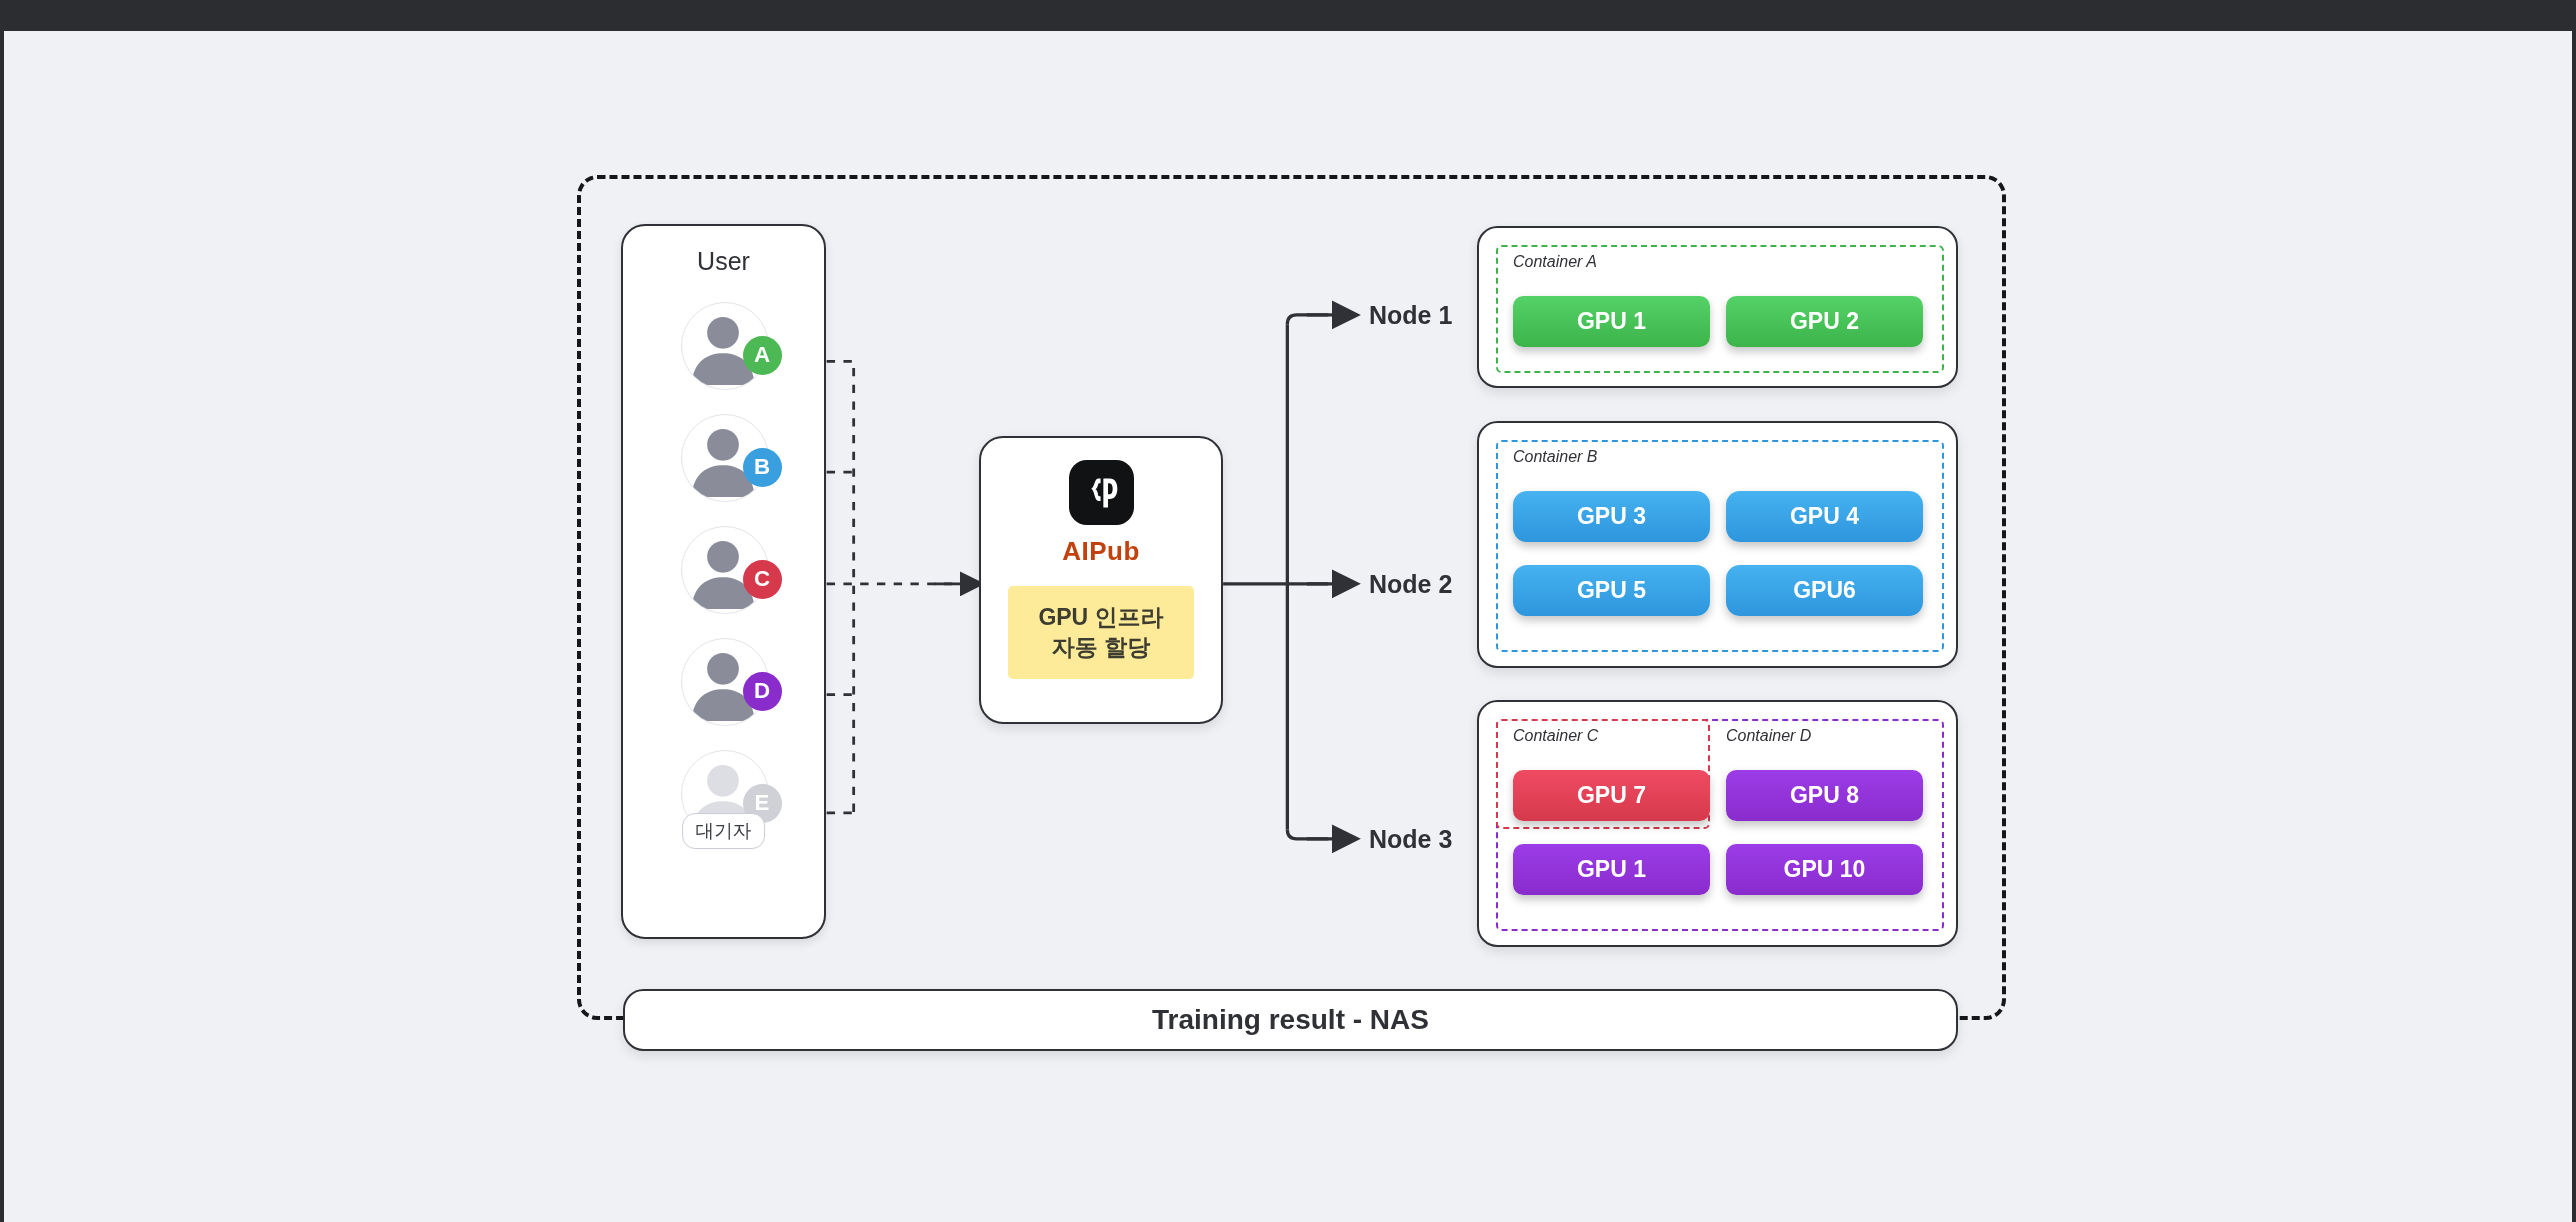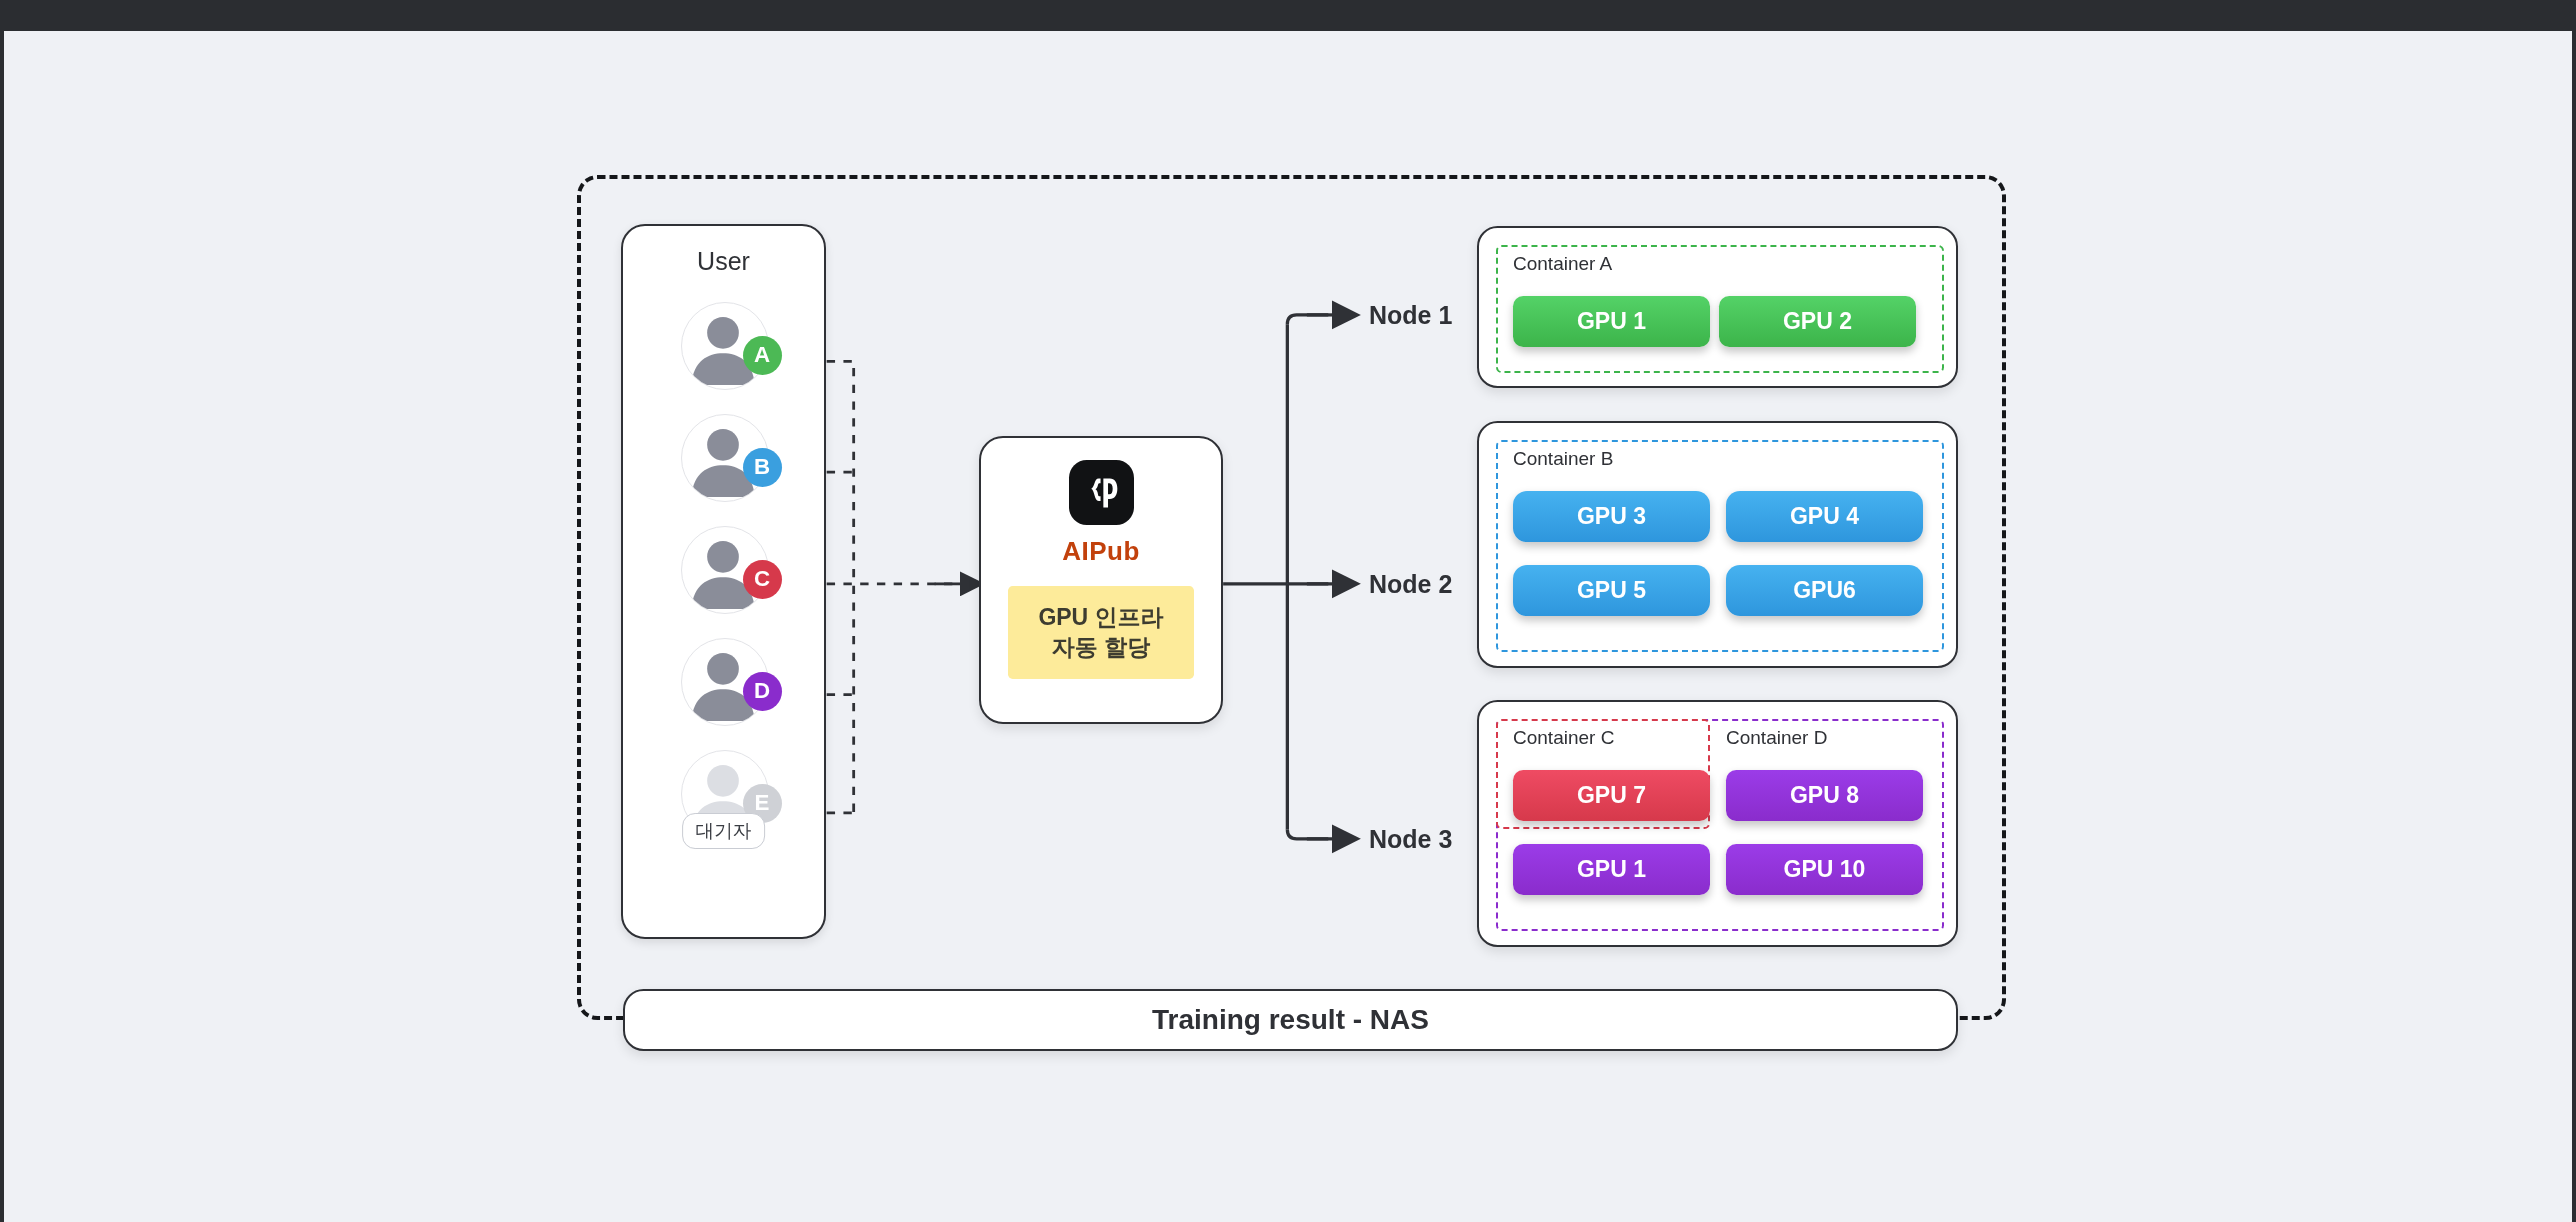--- a/index.html
+++ b/index.html
@@ -154,23 +154,24 @@
   #node-card-2 { left: 1473px; top: 390px; width: 481px; height: 247px; }
   #node-card-3 { left: 1473px; top: 669px; width: 481px; height: 247px; }
 
   .container-zone {
     position: absolute;
     box-sizing: border-box;
     border-radius: 5.6px;
   }
   .container-label {
     position: absolute;
-    font-size: 19px;
+    font-size: 16px;
     color: #2f3136;
     white-space: nowrap;
+    font-style: italic;
   }
 
   .gpu {
     position: absolute;
     width: 197px;
     height: 51px;
     border-radius: 10.2px;
     color: #ffffff;
     font-size: 23px;
     font-weight: 700;
@@ -333,21 +334,21 @@
   </div>
 
   <div class="node-label" style="left:1365px; top:270px;">Node 1</div>
   <div class="node-label" style="left:1365px; top:539px;">Node 2</div>
   <div class="node-label" style="left:1365px; top:794px;">Node 3</div>
 
   <div class="node-card" id="node-card-1">
     <div class="container-zone" style="left:17px; top:17px; width:448px; height:128px; border:2.8px dashed #3cb44a;"></div>
     <div class="container-label" style="left:34px; top:25px;">Container A</div>
     <div class="gpu gpu-green" style="left:34px; top:68px;">GPU 1</div>
-    <div class="gpu gpu-green" style="left:240px; top:68px;">GPU 2</div>
+    <div class="gpu gpu-green" style="left:247px; top:68px;">GPU 2</div>
   </div>
 
   <div class="node-card" id="node-card-2">
     <div class="container-zone" style="left:17px; top:17px; width:448px; height:212px; border:2.8px dashed #2e96dd;"></div>
     <div class="container-label" style="left:34px; top:25px;">Container B</div>
     <div class="gpu gpu-blue" style="left:34px; top:68px;">GPU 3</div>
     <div class="gpu gpu-blue" style="left:247px; top:68px;">GPU 4</div>
     <div class="gpu gpu-blue" style="left:34px; top:142px;">GPU 5</div>
     <div class="gpu gpu-blue" style="left:247px; top:142px;">GPU6</div>
   </div>

